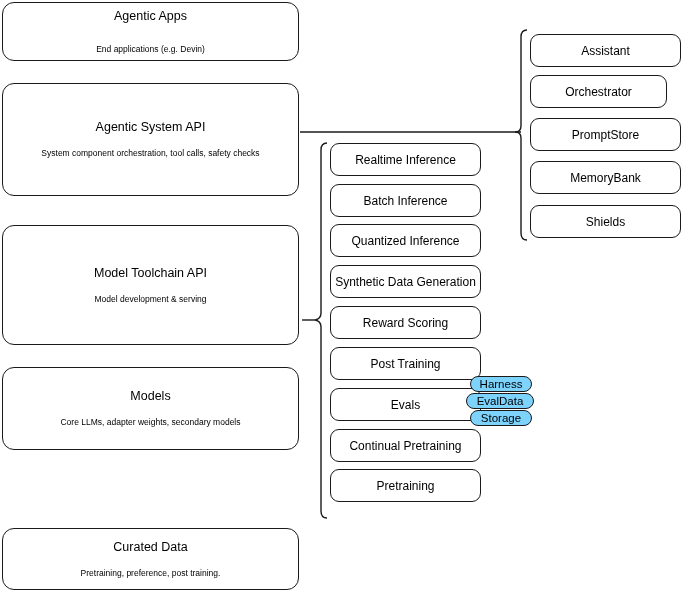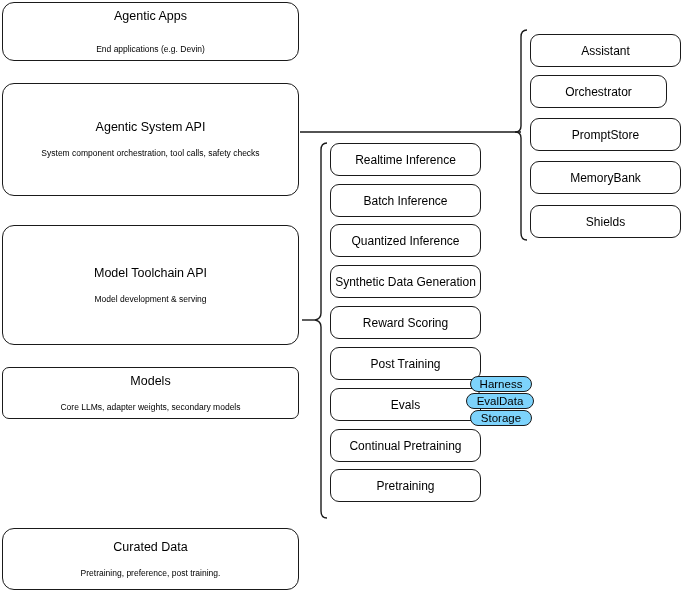--- a/index.html
+++ b/index.html
@@ -114,21 +114,21 @@
   <div class="box" style="left:2px; top:83px; width:297px; height:113px;">
     <span class="title">Agentic System API</span>
     <span class="subtitle">System component orchestration, tool calls, safety checks</span>
   </div>
 
   <div class="box" style="left:2px; top:225px; width:297px; height:120px;">
     <span class="title">Model Toolchain API</span>
     <span class="subtitle">Model development &amp; serving</span>
   </div>
 
-  <div class="box" style="left:2px; top:367px; width:297px; height:52px;border-radius:7px;">
+  <div class="box" style="left:2px; top:367px; width:297px; height:83px;">
     <span class="title">Models</span>
     <span class="subtitle">Core LLMs, adapter weights, secondary models</span>
   </div>
 
 
   <div class="box" style="left:2px; top:528px; width:297px; height:62px;">
     <span class="title">Curated Data</span>
     <span class="subtitle">Pretraining, preference, post training.</span>
   </div>
 

